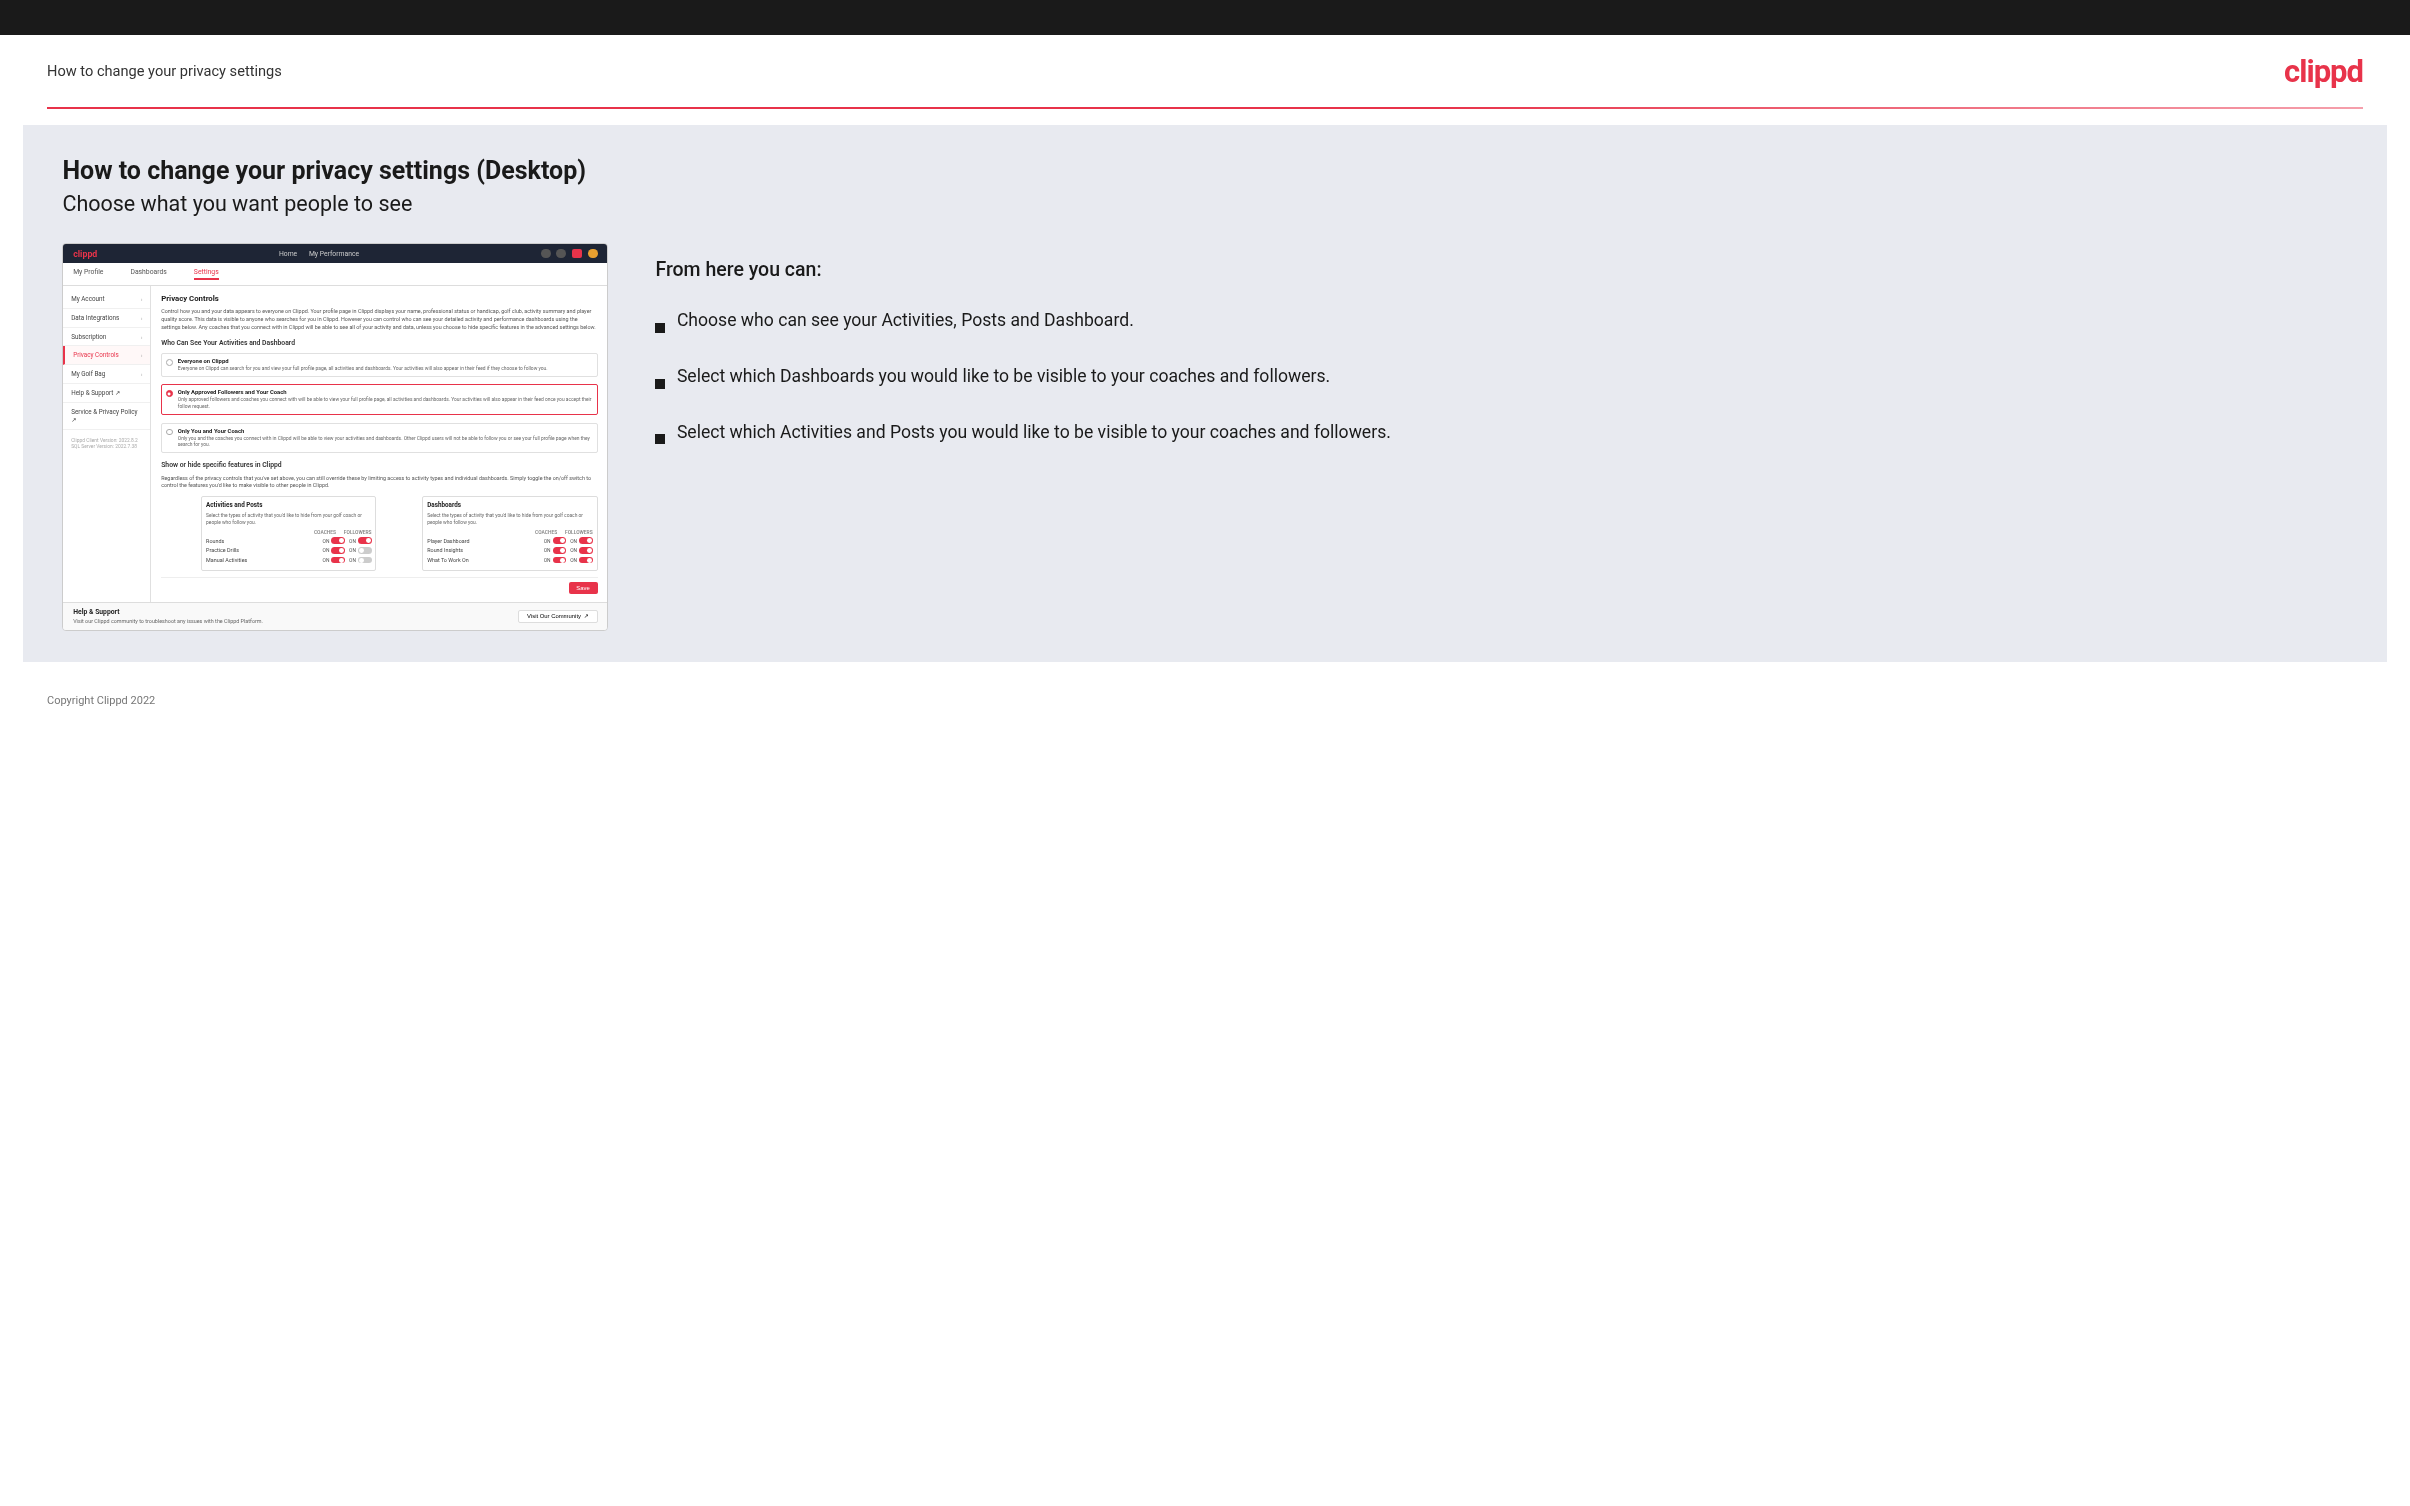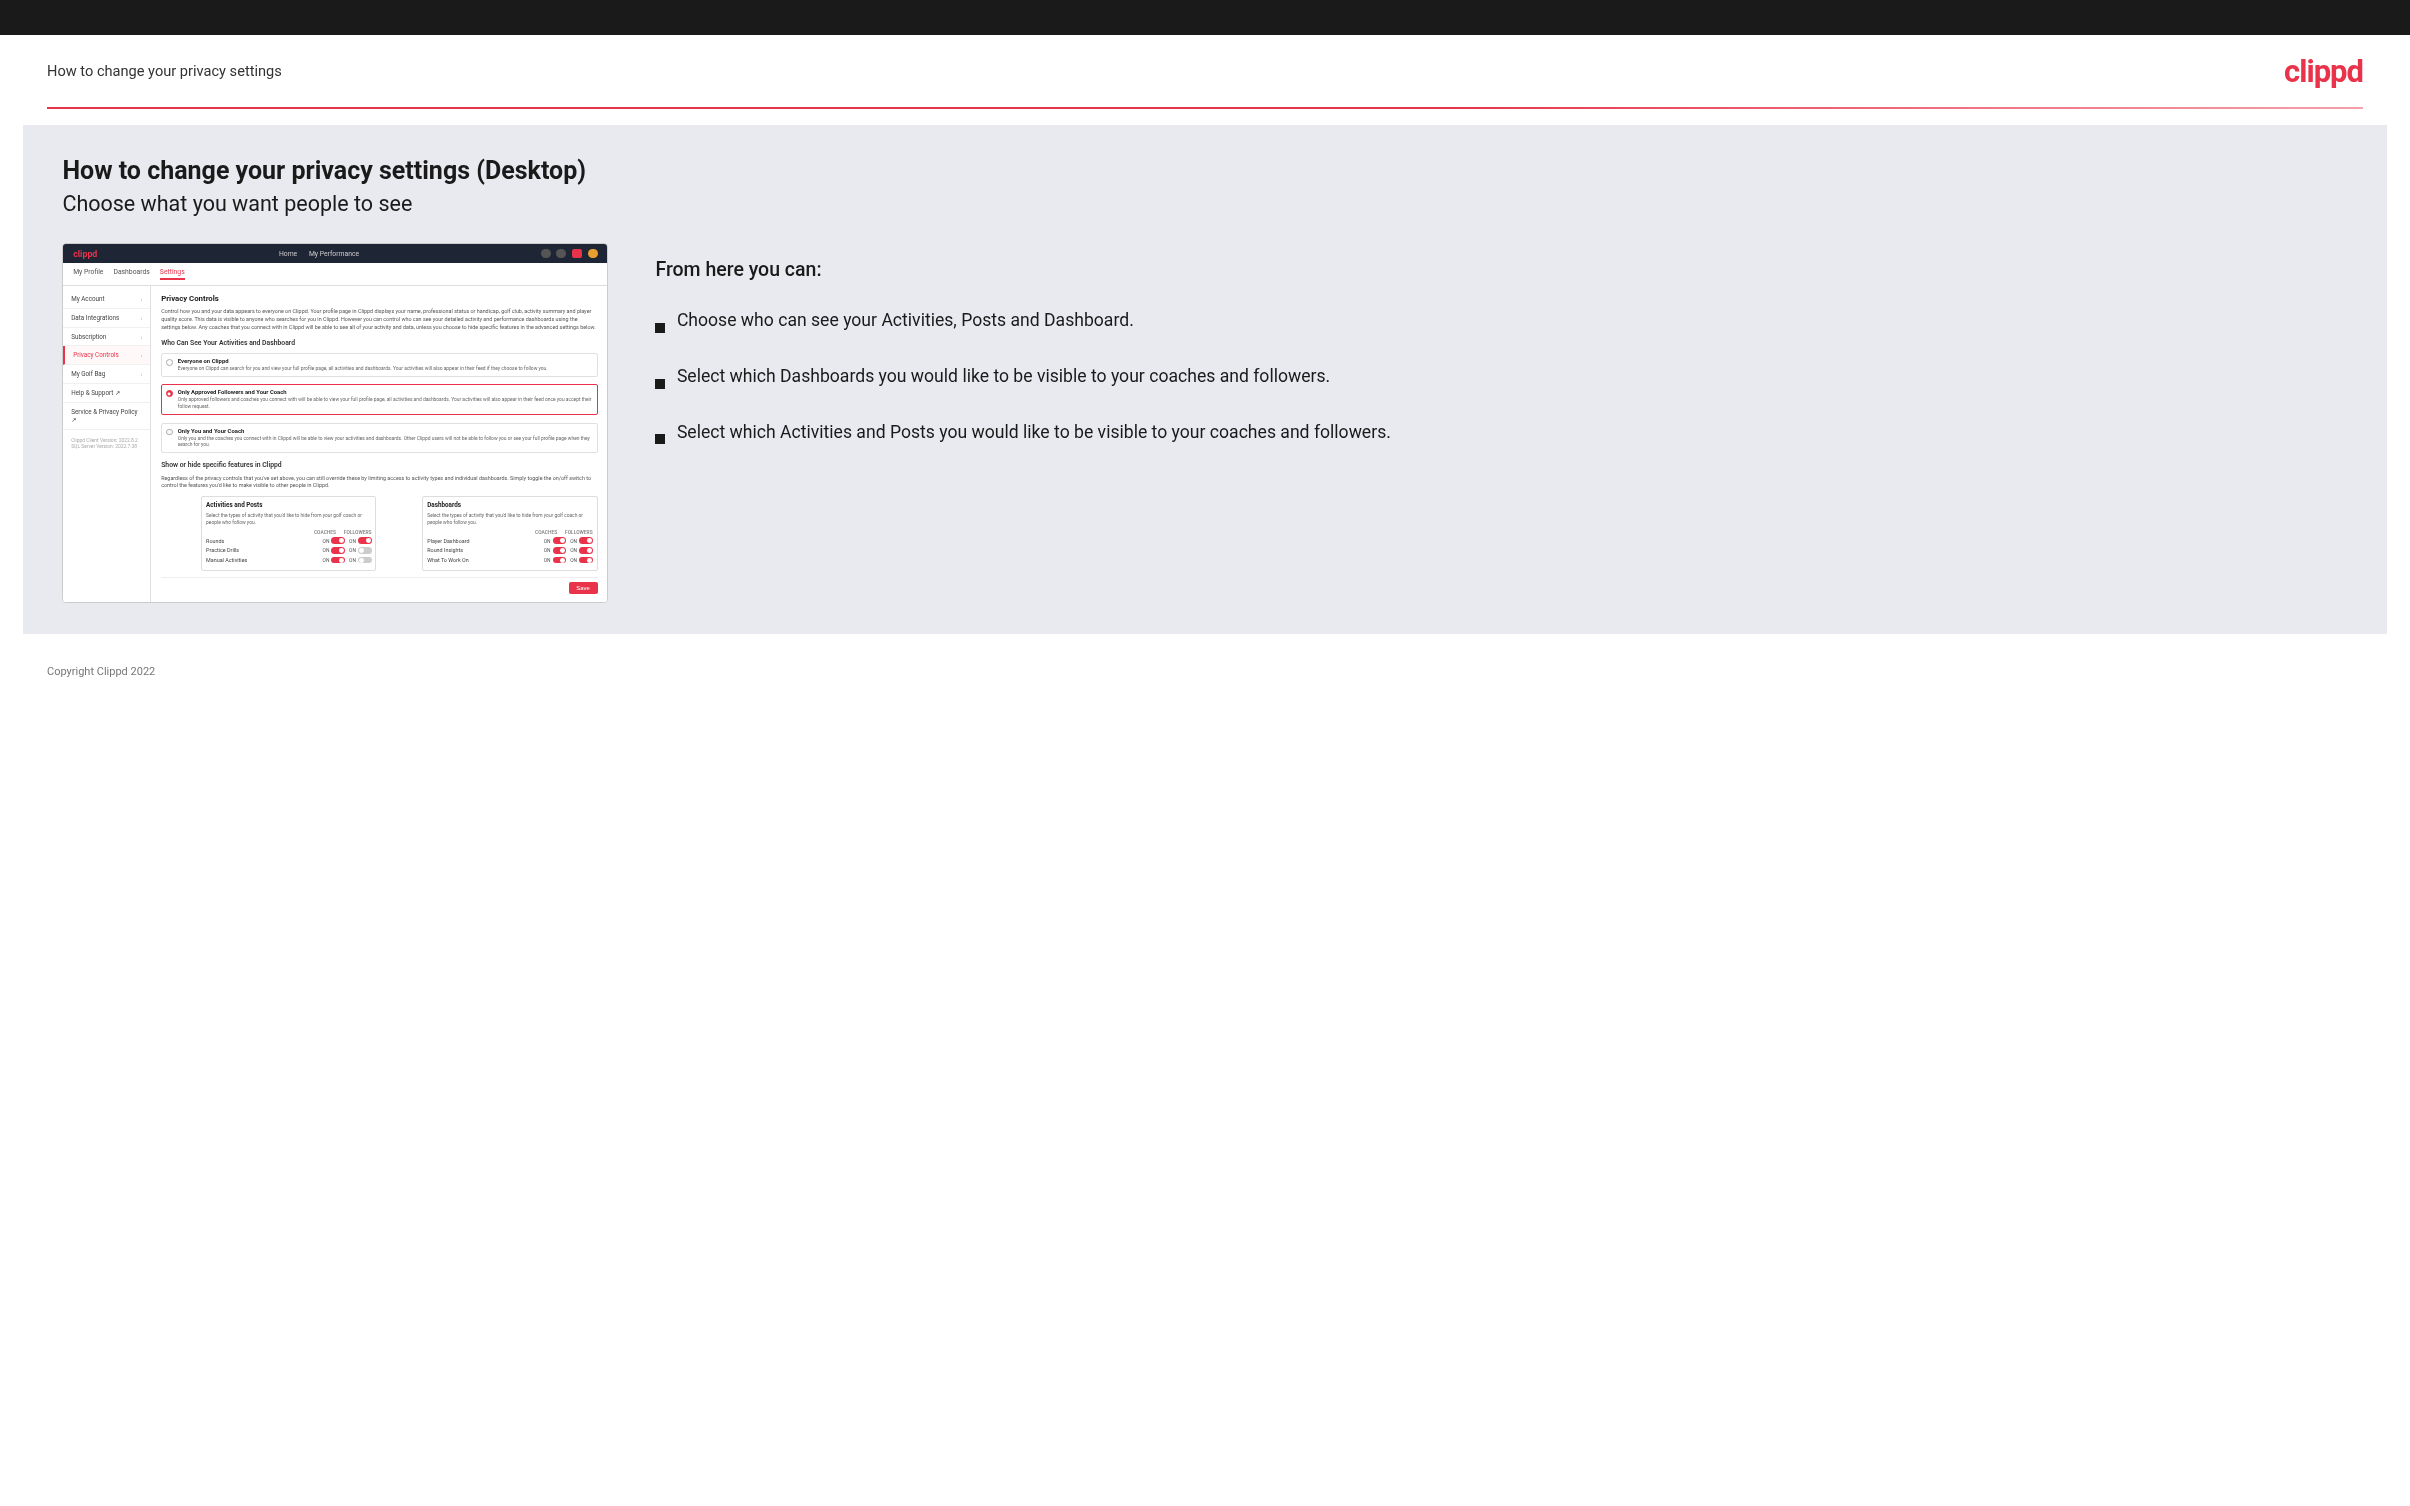--- a/index.html
+++ b/index.html
@@ -117,21 +117,21 @@
       height: 9.8px;
       background: #555;
       border-radius: 50%;
       display: inline-block;
     }
 
     
     .app-subnav {
       background: #fff;
       display: flex;
-      gap: 10px;
+      gap: 27px;
       padding: 4.9px 9.8px;
       border-bottom: 1px solid #ddd;
       font-size: 6.8px;
       color: #555;
     }
     .app-subnav-item.active {
       color: #e8334a;
       border-bottom: 2px solid #e8334a;
       padding-bottom: 2px;
     }
@@ -658,20 +658,30 @@
 
               <div class="save-row">
                 <button class="save-btn">Save</button>
               </div>
 
             </div>
 
           </div>
         </div>
 
+        <div class="help-section">
+          <div>
+            <div class="help-text-title">Help &amp; Support</div>
+            <div class="help-text-desc">Visit our Clippd community to troubleshoot any issues with the Clippd Platform.</div>
+          </div>
+          <button class="visit-btn">
+            <span>Visit Our Community</span>
+            <span>↗</span>
+          </button>
+        </div>
 
       </div>
     </div>
 
     <div class="info-panel">
       <div class="info-panel-heading">From here you can:</div>
       <ul class="bullet-list">
         <li class="bullet-item">
           <div class="bullet-square"></div>
           <span class="bullet-text">Choose who can see your Activities, Posts and Dashboard.</span>

